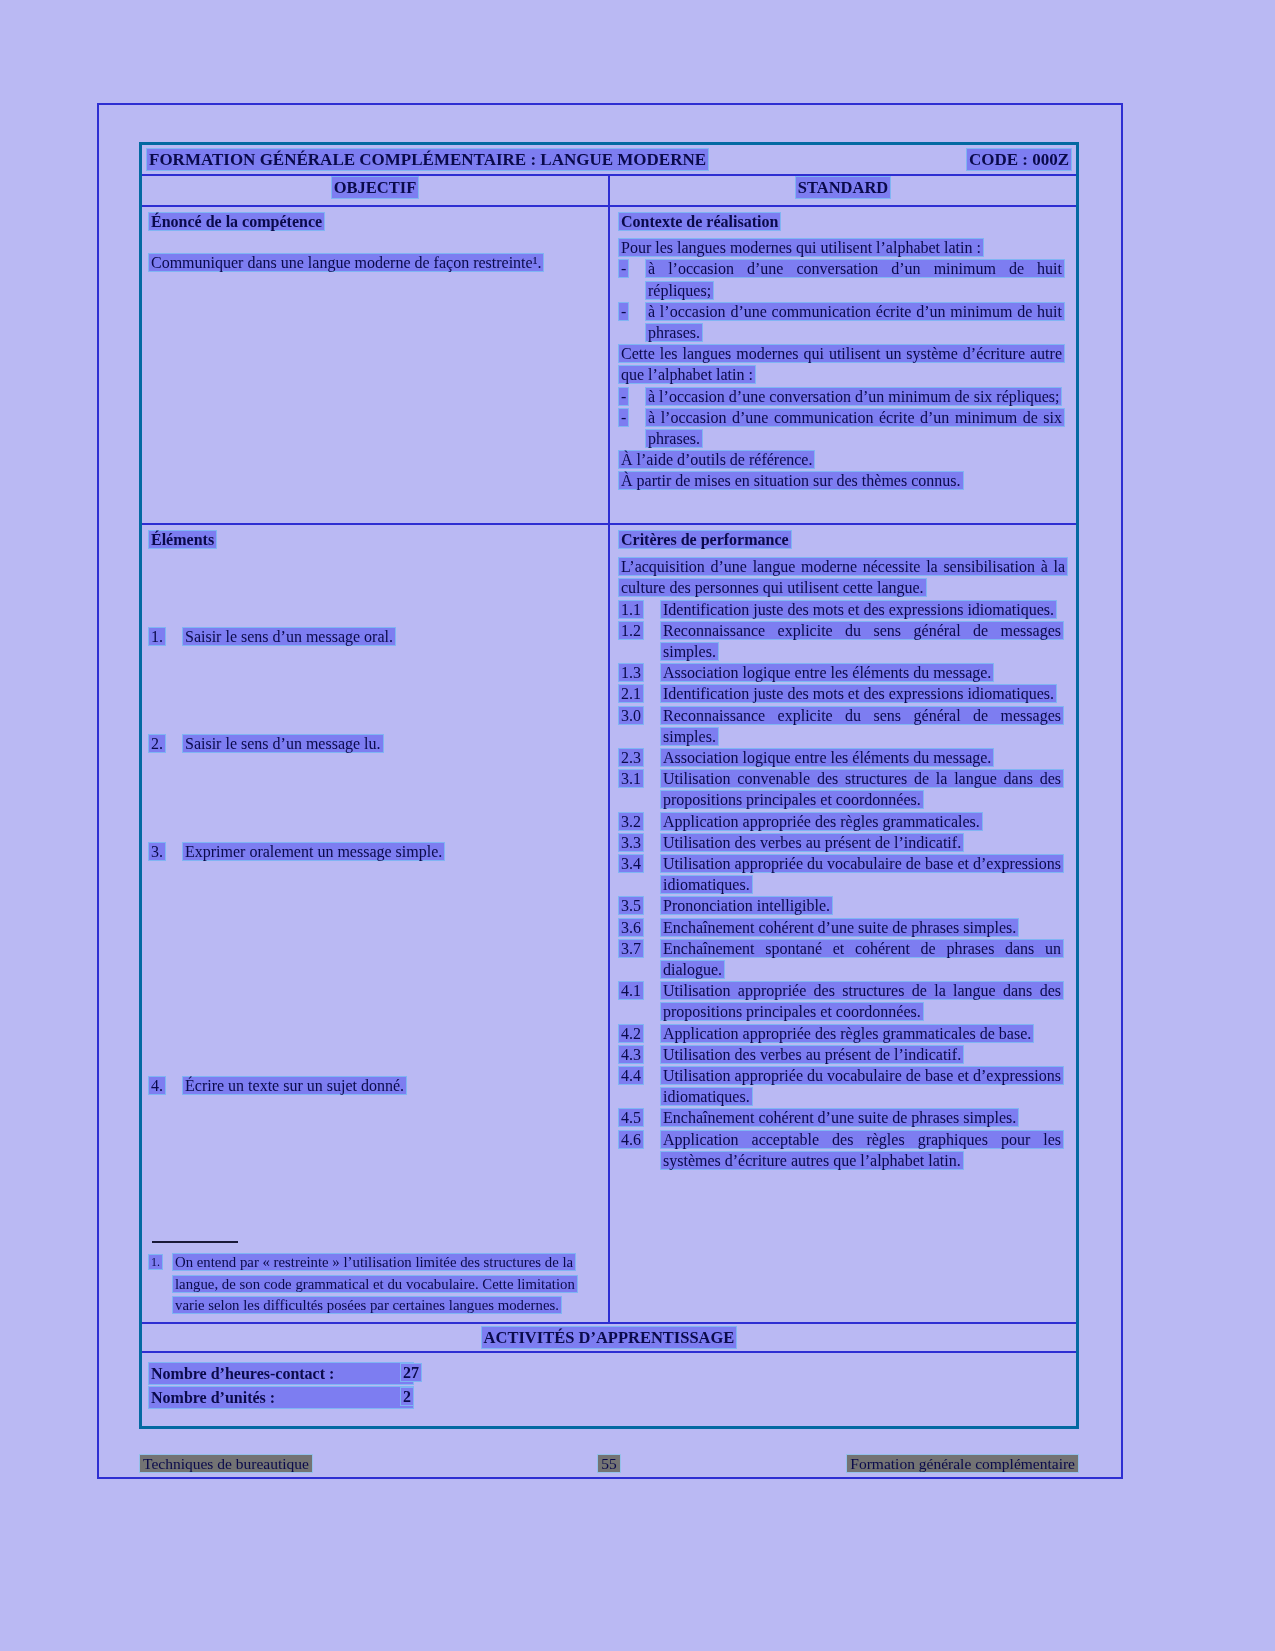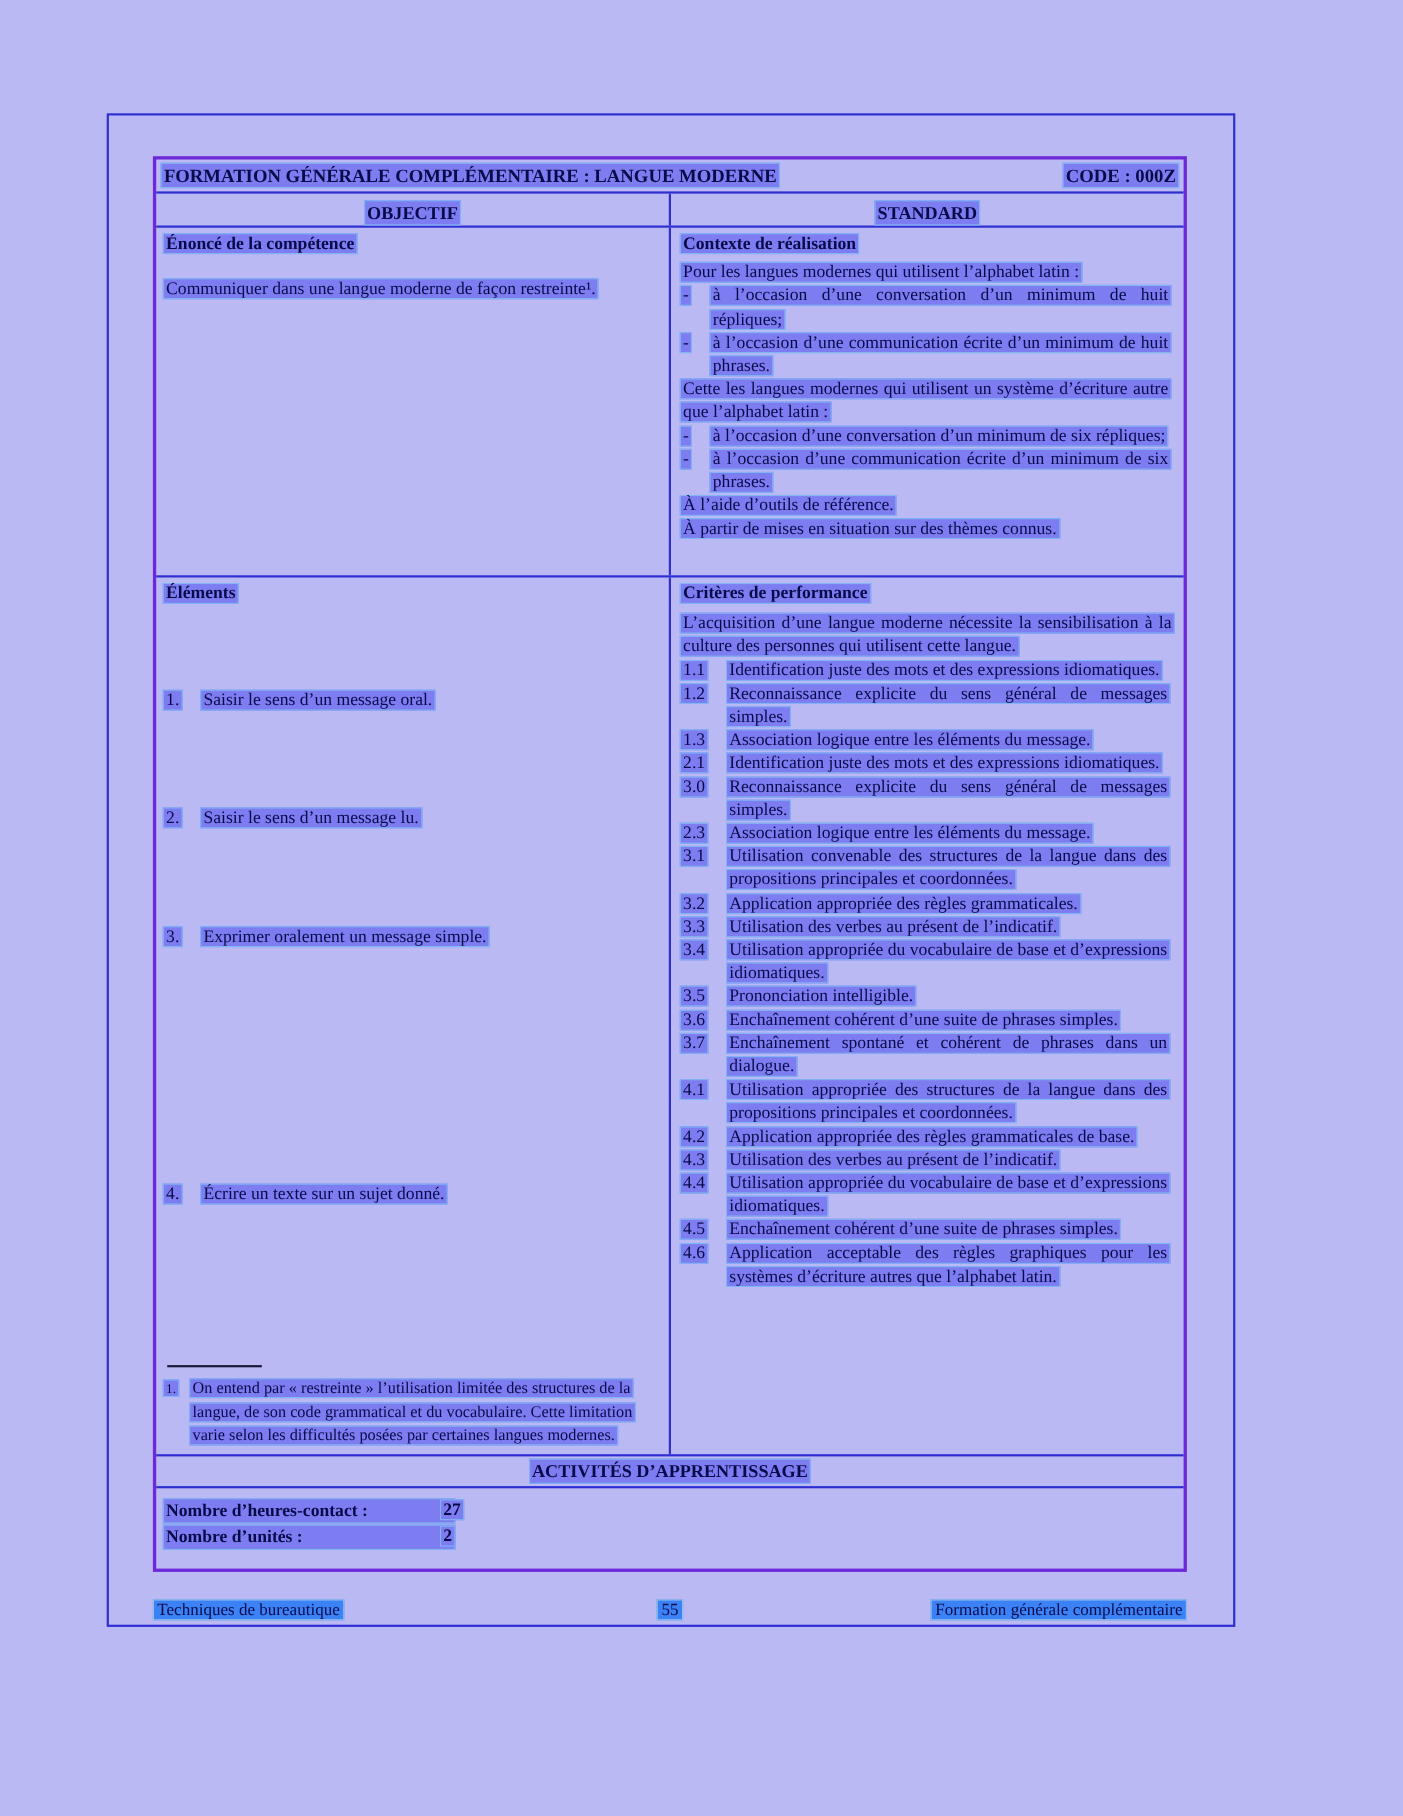--- a/index.html
+++ b/index.html
@@ -4,31 +4,31 @@
 <style>
   *{box-sizing:border-box;margin:0;padding:0}
   html,body{margin:0;padding:0}
   body{
     width:1275px;height:1651px;position:relative;overflow:hidden;
     background:#bab9f3;
     font-family:"Liberation Serif","DejaVu Serif",serif;
     color:#0a0a4a;font-size:16px;line-height:21.2px;
   }
   .blue-frame{position:absolute;left:97px;top:103px;width:1026px;height:1376px;border:2px solid #2e2ed2}
-  .doc-table{position:absolute;left:40px;top:37px;width:940px;height:1287px;border:3px solid #6d28d9;display:flex;flex-direction:column}
+  .doc-table{position:absolute;left:40px;top:37px;width:940px;height:1287px;border:3px solid #0369a1;display:flex;flex-direction:column}
   .hl{background:#7d7df1;border:1px solid #7fb5f3;padding:0 2px;-webkit-box-decoration-break:clone;box-decoration-break:clone}
-  .hl-lt{background:#3b82f6;border:1px solid #93c0ea;padding:0 3px}
+  .hl-lt{background:#737373;border:1px solid #93c0ea;padding:0 3px}
   .b{font-weight:bold}
   .just{text-align:justify}
 
   .title-row{height:31px;border-bottom:2px solid #2e2ed2;display:flex;justify-content:space-between;align-items:center;padding:0 4px;font-size:17px;flex-shrink:0}
   .colhead-row{height:31px;border-bottom:2px solid #2e2ed2;display:flex;font-size:16.5px;flex-shrink:0}
   .cell-l{width:468px;border-right:2px solid #2e2ed2;flex-shrink:0;min-width:0}
   .cell-r{flex:1;min-width:0}
-  .colhead-row .cell-l,.colhead-row .cell-r{display:flex;align-items:flex-end;justify-content:center}
+  .colhead-row .cell-l,.colhead-row .cell-r{display:flex;align-items:flex-start;justify-content:center}
 
   .body-row{display:flex;flex-shrink:0}
   .row1{height:316px}
   .row2{height:799px;border-top:2px solid #2e2ed2}
   .body-row .cell-l{padding:4px 6px}
   .body-row .cell-r{padding:4px 8px}
   .body-row .cell-l,.body-row .cell-r{overflow:hidden}
 
   .enonce-text{margin-top:20px;max-width:405px}
   .ctx{margin-top:5px;max-width:447px}

